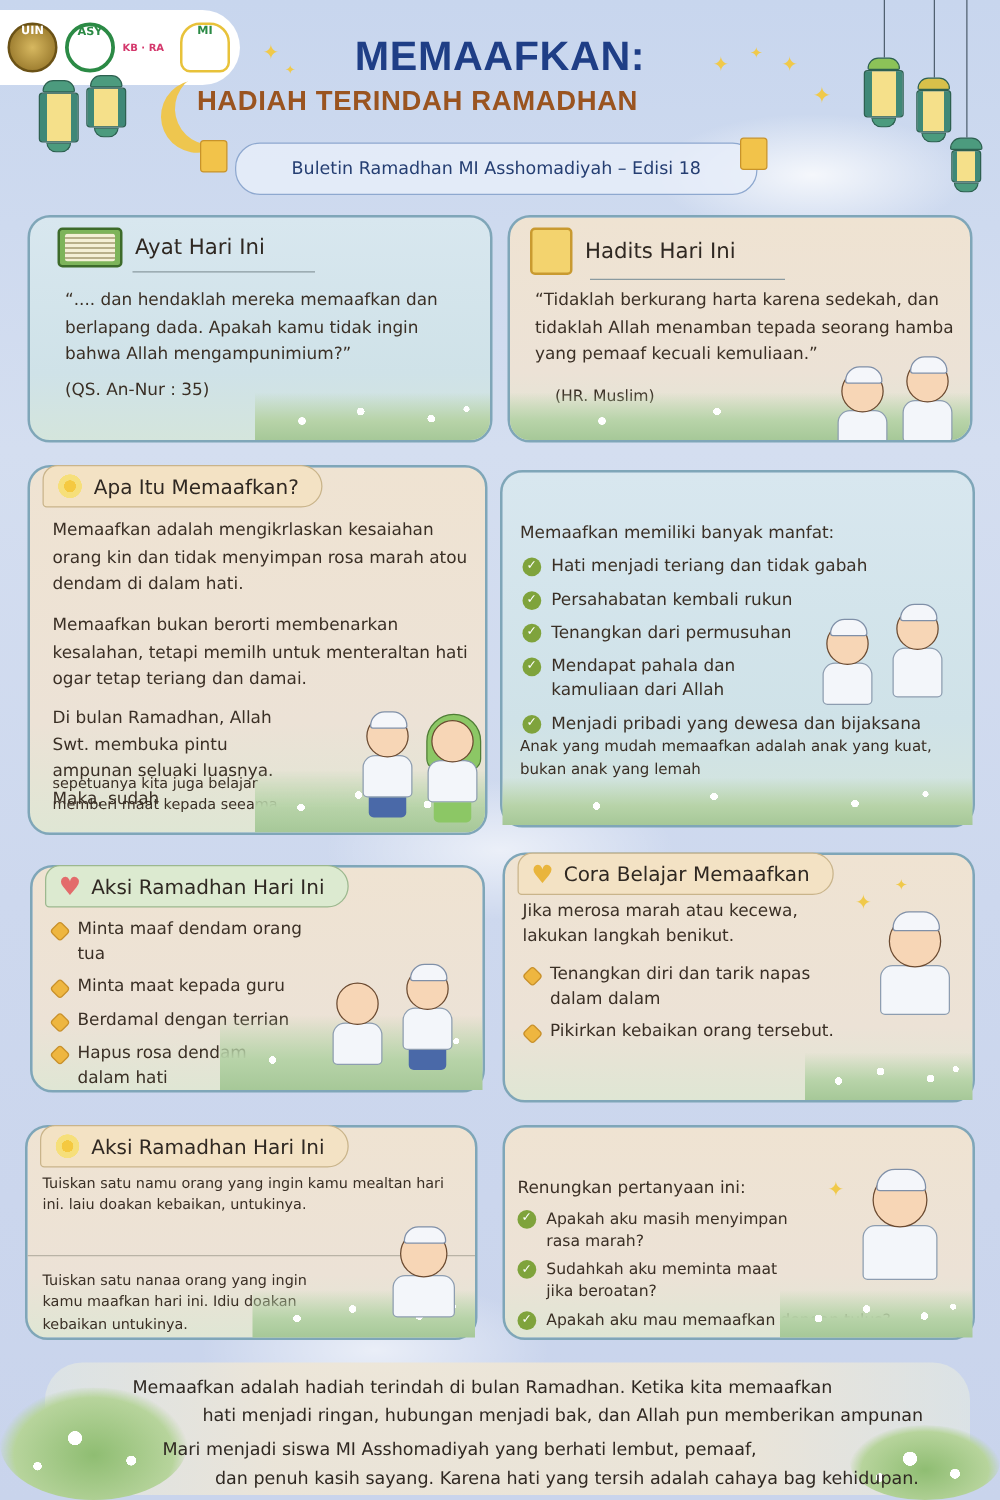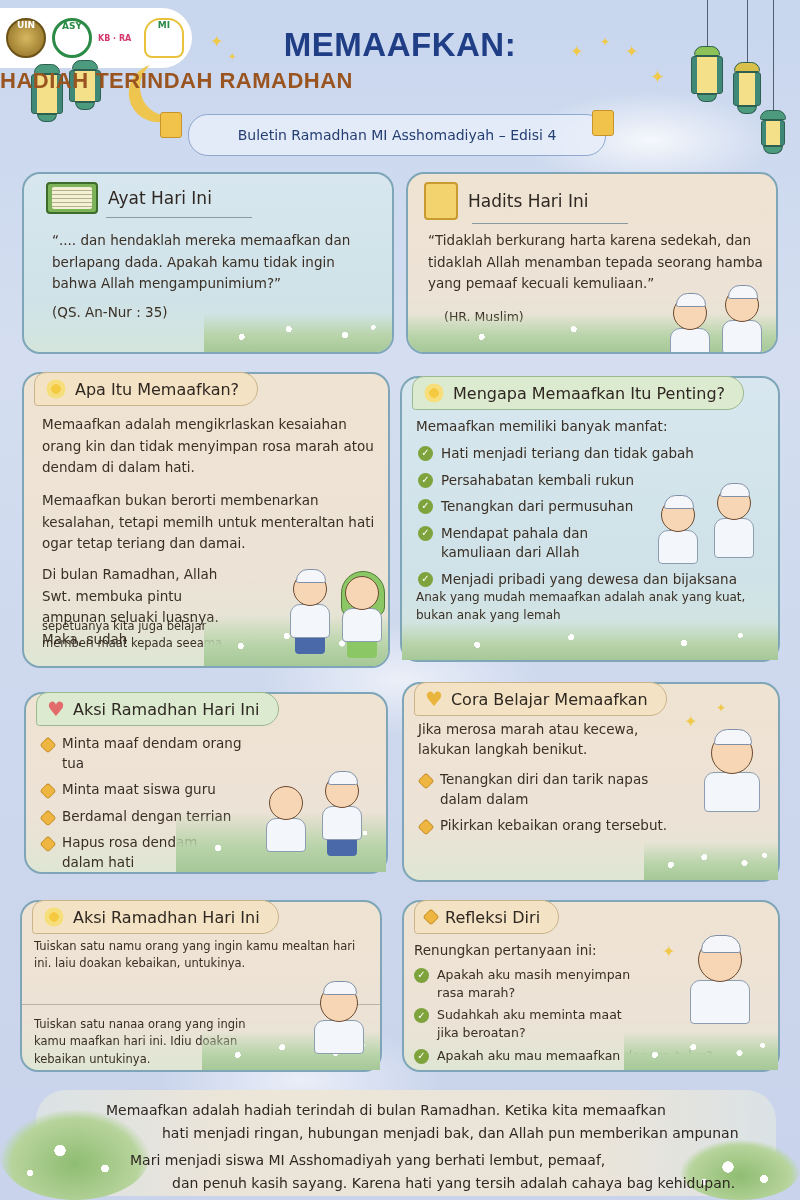--- a/index.html
+++ b/index.html
@@ -15,21 +15,21 @@
   }
   .abs{position:absolute}
   
   .logo-bar{left:0;top:8px;width:192px;height:60px;background:#fff;border-radius:0 30px 30px 0;display:flex;align-items:center;gap:6px;padding-left:6px}
   .logo{width:40px;height:40px;border-radius:50%;display:flex;align-items:flex-start;justify-content:center;font-size:9px;font-weight:bold}
   .logo.l1{background:radial-gradient(circle,#d7b860,#8a6a20);color:#fff;border:2px solid #6b5216}
   .logo.l2{background:#fff;border:3px solid #2b8a45;color:#2b8a45}
   .logo.l3{background:#fff;color:#d4386c;font-size:8px;flex-direction:column}
   .logo.l4{background:#fff;border-radius:40% 40% 8px 8px;color:#2b8a45;border:2px solid #e8c23a}
   .title1{left:0;width:800px;top:26px;text-align:center;font-family:"Liberation Sans",sans-serif;font-weight:bold;font-size:33px;color:#1f3e86;letter-spacing:.5px}
-  .title2{left:0;width:668px;top:68px;font-family:"Liberation Sans",sans-serif;font-weight:bold;font-size:22px;color:#9a5420;letter-spacing:.5px}
+  .title2{left:0;width:668px;top:68px;text-align:center;font-family:"Liberation Sans",sans-serif;font-weight:bold;font-size:22px;color:#9a5420;letter-spacing:.5px}
   .subtitle-pill{left:188px;top:114px;width:418px;height:42px;border:1.5px solid #8ea8cf;border-radius:20px;background:rgba(232,239,250,.8);display:flex;align-items:center;justify-content:center;font-size:14px;color:#253e72}
   .scroll-ribbon{width:22px;height:26px;background:#f2c34a;border:1px solid #c8932a;border-radius:3px}
   .moon{left:140px;top:58px;width:58px;height:58px;border-radius:50%;box-shadow:-10px 8px 0 0 #eec64f;transform:rotate(10deg)}
   .star{color:#f0c94a;font-size:16px;line-height:1}
   .lantern{width:34px;display:flex;flex-direction:column;align-items:center}
   .lantern .cap{width:26px;height:10px;background:#4c9b7e;border-radius:12px 12px 2px 2px;border:1px solid #2d6050}
   .lantern .body{width:32px;height:40px;background:linear-gradient(90deg,#3f8877 0 18%,#f5e08a 18% 82%,#3f8877 82%);border:1px solid #2d6050;border-radius:3px}
   .lantern .base{width:20px;height:8px;background:#4c9b7e;border-radius:0 0 10px 10px;border:1px solid #2d6050}
   .lantern .chain{width:1px;background:#506070}
   
@@ -127,21 +127,21 @@
     <div class="cap"></div>
     <div class="body" style="height:26px;width:24px"></div>
     <div class="base"></div>
 </div>
 
 <div class="abs title1">MEMAAFKAN:</div>
 <div class="abs title2">HADIAH TERINDAH RAMADHAN</div>
 
 <div class="abs scroll-ribbon" style="left:160px;top:112px"></div>
 <div class="abs subtitle-pill">
-  <span>Buletin Ramadhan MI Asshomadiyah – Edisi 4</span>
+  <span>Buletin Ramadhan MI Asshomadiyah – Edisi 18</span>
 </div>
 <div class="abs scroll-ribbon" style="left:592px;top:110px"></div>
 
 <div class="card blue" style="left:22px;top:172px;width:372px;height:182px">
   <div class="plain-head">
     <div class="icon-book"></div>
     <span>Ayat Hari Ini</span>
     <div class="rule"></div>
   </div>
   <div class="txt" style="left:28px;top:56px;width:330px">“.... dan hendaklah mereka memaafkan dan berlapang dada. Apakah kamu tidak ingin bahwa Allah mengampunimium?”</div>
@@ -192,24 +192,20 @@
   <div class="kid" style="left:318px;top:202px;z-index:1">
     <div class="head">
         <div class="hijab"></div>
       </div>
       <div class="torso"></div>
       <div class="legs green"></div>
   </div>
 </div>
 
 <div class="card blue" style="left:400px;top:376px;width:380px;height:286px;overflow:visible">
-  <div class="tab green" style="top:-2px">
-    <div class="icon-flower"></div>
-    <span>Mengapa Memaafkan Itu Penting?</span>
-  </div>
   <div class="txt" style="left:14px;top:38px">Memaafkan memiliki banyak manfat:</div>
   <ul class="bul" style="position:absolute;left:16px;top:66px;width:330px">
     <li>
         <span class="chk">✓</span>
         <span>Hati menjadi teriang dan tidak gabah</span>
       </li>
     <li>
         <span class="chk">✓</span>
         <span>Persahabatan kembali rukun</span>
       </li>
@@ -247,21 +243,21 @@
     <span class="icon-heart">♥</span>
     <span>Aksi Ramadhan Hari Ini</span>
   </div>
   <ul class="bul" style="position:absolute;left:16px;top:40px;width:200px">
     <li>
         <span class="dia"></span>
         <span>Minta maaf dendam orang tua</span>
       </li>
     <li>
         <span class="dia"></span>
-        <span>Minta maat siswa guru</span>
+        <span>Minta maat kepada guru</span>
       </li>
     <li>
         <span class="dia"></span>
         <span>Berdamal dengan terrian</span>
       </li>
     <li style="width:170px">
         <span class="dia"></span>
         <span>Hapus rosa dendam dalam hati</span>
       </li>
   </ul>
@@ -319,24 +315,20 @@
   <div class="meadow" style="left:180px"></div>
   <div class="kid" style="left:292px;top:82px">
     <div class="head" style="width:38px;height:38px">
         <div class="cap-w" style="width:34px"></div>
       </div>
       <div class="torso" style="width:50px"></div>
   </div>
 </div>
 
 <div class="card beige" style="left:402px;top:900px;width:378px;height:172px;overflow:visible">
-  <div class="tab" style="top:-2px">
-    <span class="dia" style="margin-top:0"></span>
-    <span>Refleksi Diri</span>
-  </div>
   <div class="txt" style="left:10px;top:38px">Renungkan pertanyaan ini:</div>
   <ul class="bul" style="position:absolute;left:10px;top:64px;width:240px">
     <li style="font-size:12.5px;margin-bottom:4px">
         <span class="chk">✓</span>
         <span>Apakah aku masih menyimpan rasa marah?</span>
       </li>
     <li style="font-size:12.5px;margin-bottom:4px;width:220px">
         <span class="chk">✓</span>
         <span>Sudahkah aku meminta maat jika beroatan?</span>
       </li>

